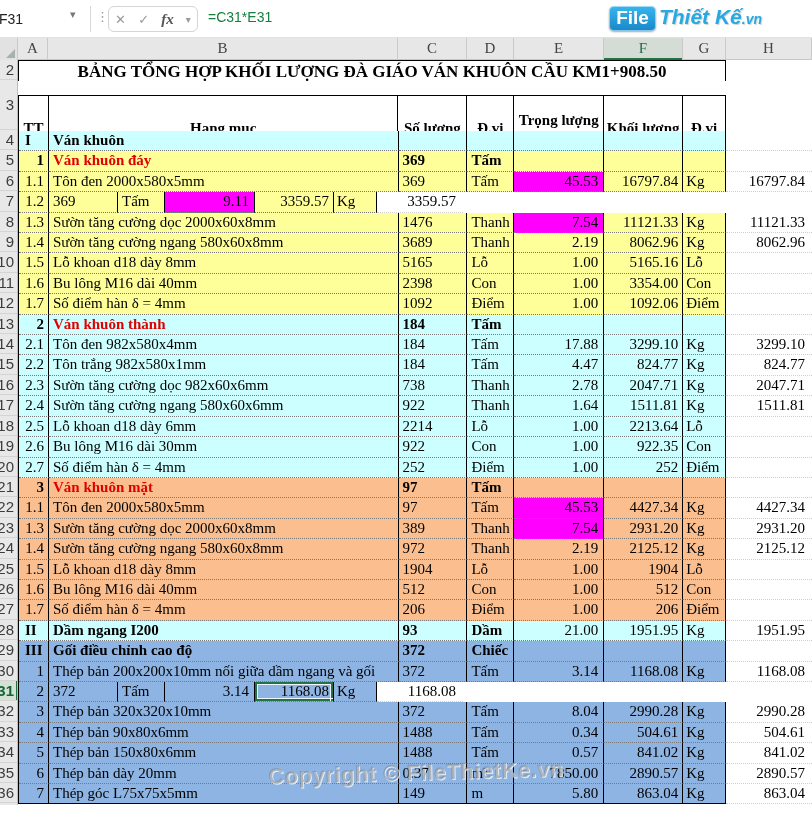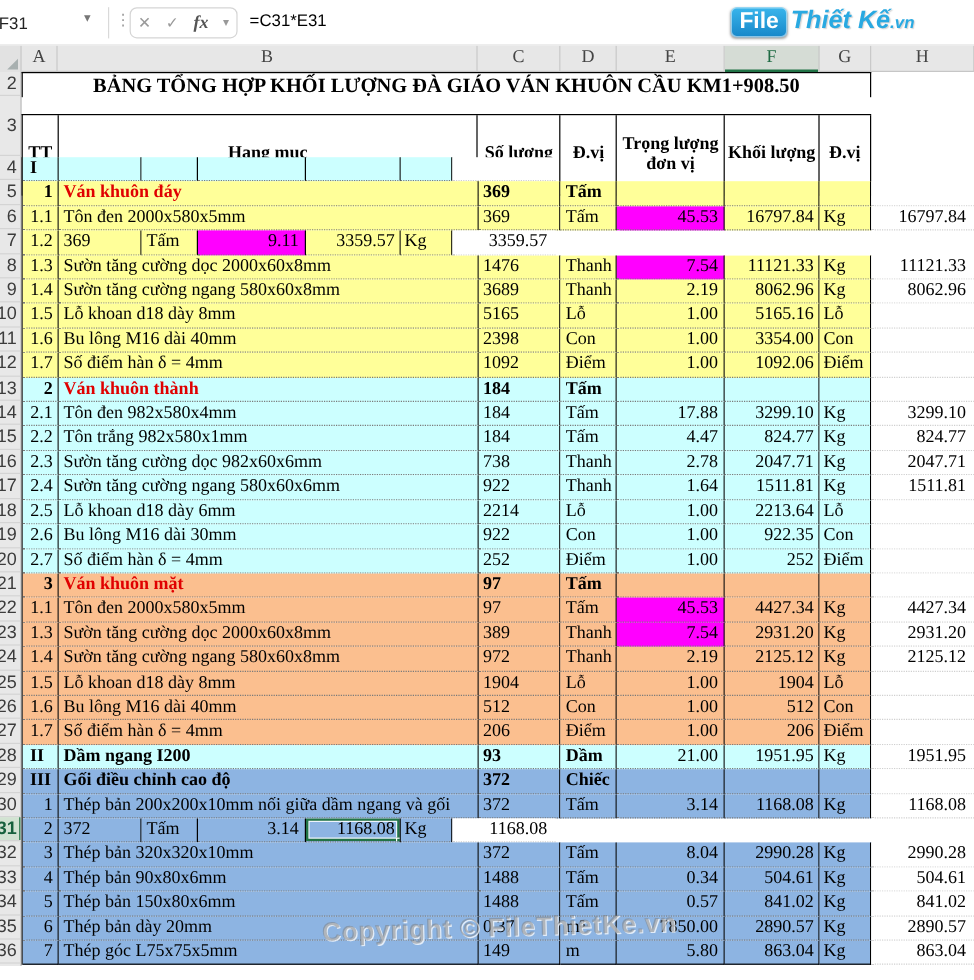--- a/index.html
+++ b/index.html
@@ -16,21 +16,21 @@
   .nb-sep { position:absolute; left:90px; top:6px; width:1px; height:26px; background:#d9d9d9; }
   .dots { position:absolute; left:96px; top:9px; color:#9a9a9a; font-size:13px; letter-spacing:0; }
   .fx-group { position:absolute; left:108px; top:6px; width:90px; height:26px;
               border:1px solid #d5d5d5; border-radius:6px; display:flex;
               align-items:center; justify-content:space-around; color:#9a9a9a; }
   .fx-group .x { font-size:13px; }
   .fx-group .ck { font-size:13px; }
   .fx-group .fx { font-family:"Liberation Serif",serif; font-style:italic; font-weight:bold;
                   color:#555; font-size:15px; }
   .fx-group .chev { font-size:10px; color:#999; }
-  .formula-text { position:absolute; left:208px; top:9px; font-size:14px; color:#000000; }
+  .formula-text { position:absolute; left:208px; top:9px; font-size:14px; color:#15803d; }
 
   
   .logo { position:absolute; right:50px; top:5px; z-index:40; white-space:nowrap;
           font-weight:bold; font-style:italic; }
   .logo .file { display:inline-block; background:linear-gradient(#3ab6ec,#1787c9);
                 color:#fff; font-size:19px; padding:1px 7px 2px; border-radius:5px;
                 box-shadow:0 1px 2px rgba(0,0,0,.35), inset 0 0 0 1px rgba(255,255,255,.5);
                 font-style:normal; }
   .logo .tk { color:#29a9e1; font-size:21px; text-shadow:1px 1px 1px rgba(0,0,0,.18); margin-left:3px; }
   .logo .vn { color:#29a9e1; font-size:14px; text-shadow:1px 1px 1px rgba(0,0,0,.18); }
@@ -201,20 +201,21 @@
   <div class="th" style="width:69px">Số lượng</div>
   <div class="th" style="width:47px">Đ.vị</div>
   <div class="th" style="width:90px">Trọng lượng đơn vị</div>
   <div class="th" style="width:79px">Khối lượng</div>
   <div class="th" style="width:43px">Đ.vị</div>
 </div>
 
 <div class="grid" id="grid">
     <div class="row bg-cyan section roman">
     <div class="cell c-tt">I</div>
+    <div class="cell c-name">Ván khuôn</div>
     <div class="cell c-qty"></div>
     <div class="cell c-unit"></div>
     <div class="cell c-uw"></div>
     <div class="cell c-mass"></div>
     <div class="cell c-unit2"></div>
     <div class="cell c-h"></div>
   </div>
     <div class="row bg-yellow red-name">
     <div class="cell c-tt">1</div>
     <div class="cell c-name">Ván khuôn đáy</div>

